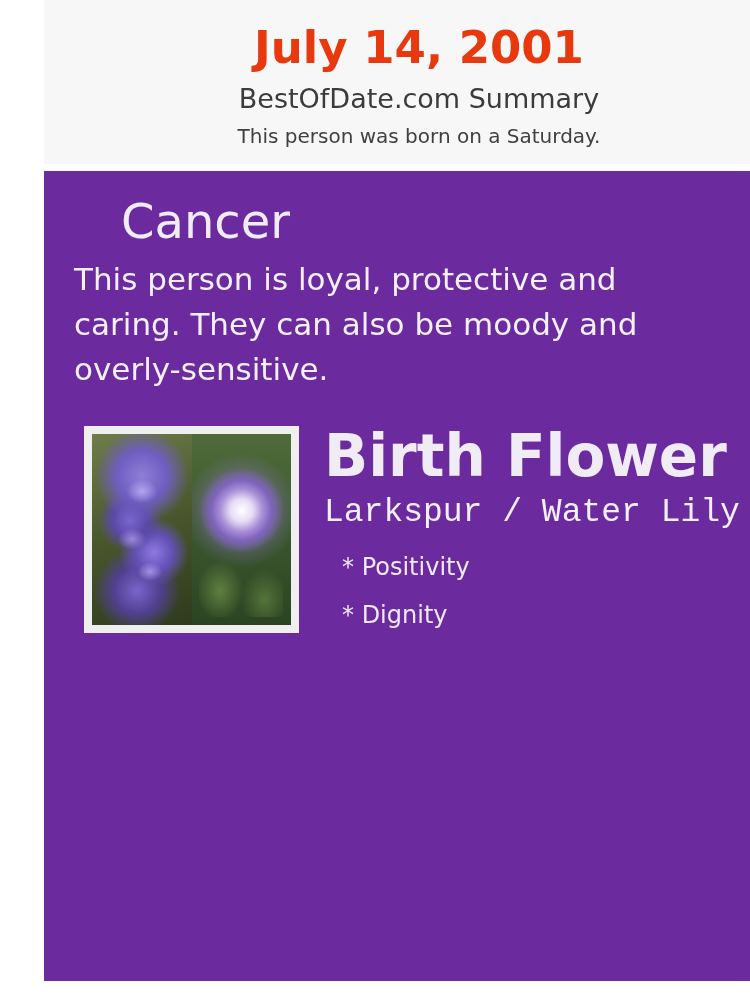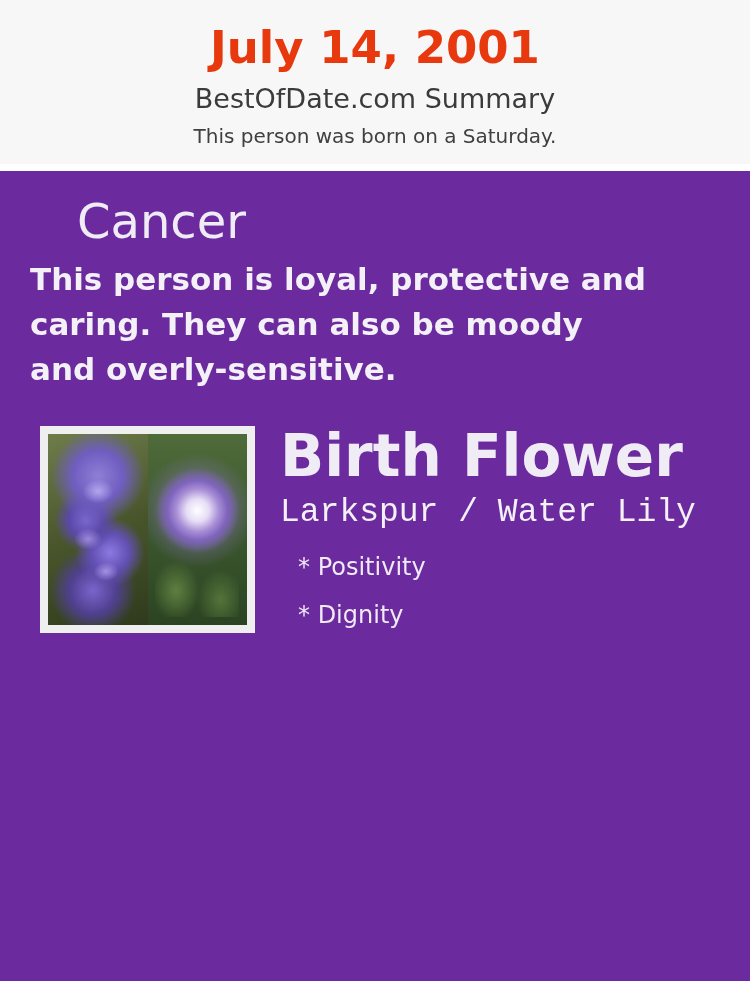--- a/index.html
+++ b/index.html
@@ -8,20 +8,21 @@
     height: 1000px;
     background: #ffffff;
     font-family: "DejaVu Sans", sans-serif;
   }
   #page {
     position: relative;
     width: 750px;
     height: 1000px;
     overflow: hidden;
     background: #ffffff;
+    padding-left: 44px;
   }
 
   
   .header {
     background: #f7f7f7;
     width: 750px;
     padding: 24px 10px 16px 10px;
     text-align: center;
   }
   .date-title {
@@ -63,21 +64,21 @@
     font-weight: normal;
     line-height: 1.0;
     margin-bottom: 12px;
     margin-left: 47px;
   }
   .sign-desc {
     color: #f3f0f7;
     font-size: 31px;
     line-height: 1.45;
     max-width: 620px;
-    font-weight: bold;
+    font-weight: normal;
   }
 
   
   .stone-section {
     margin-top: 38px;
     position: relative;
     min-height: 230px;
   }
   .stone-text { width: 440px; }
   .block-title {

